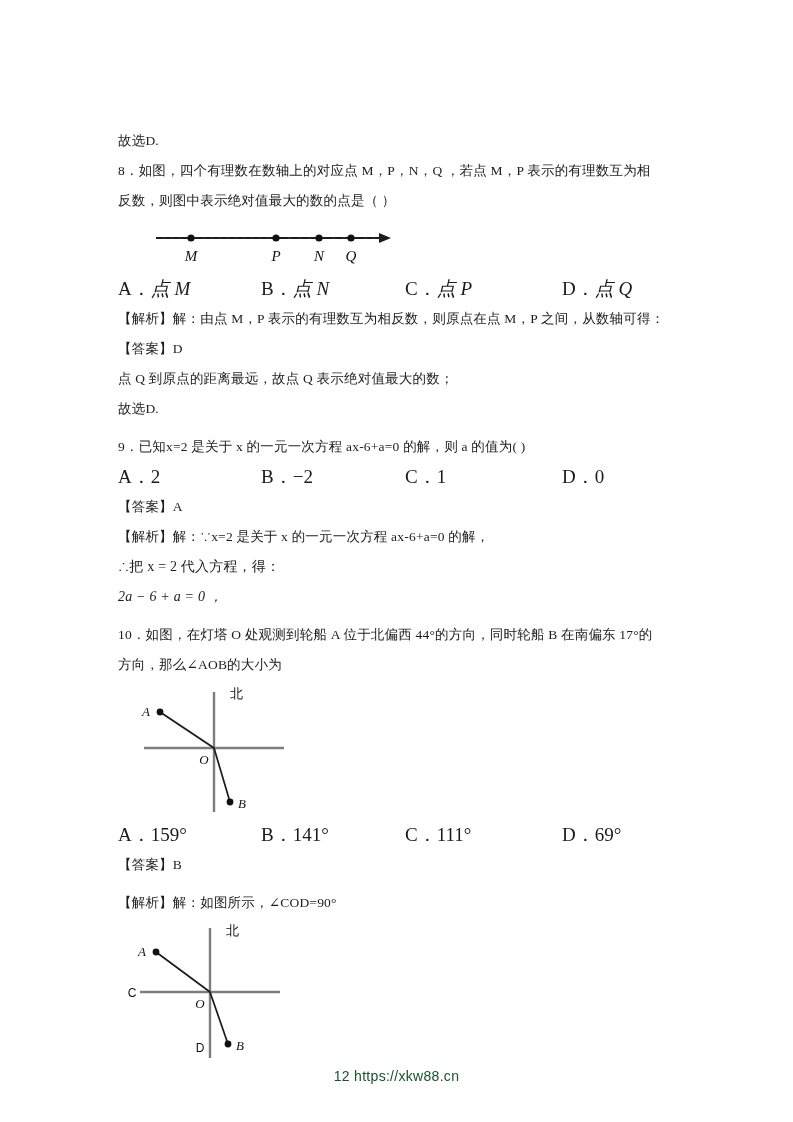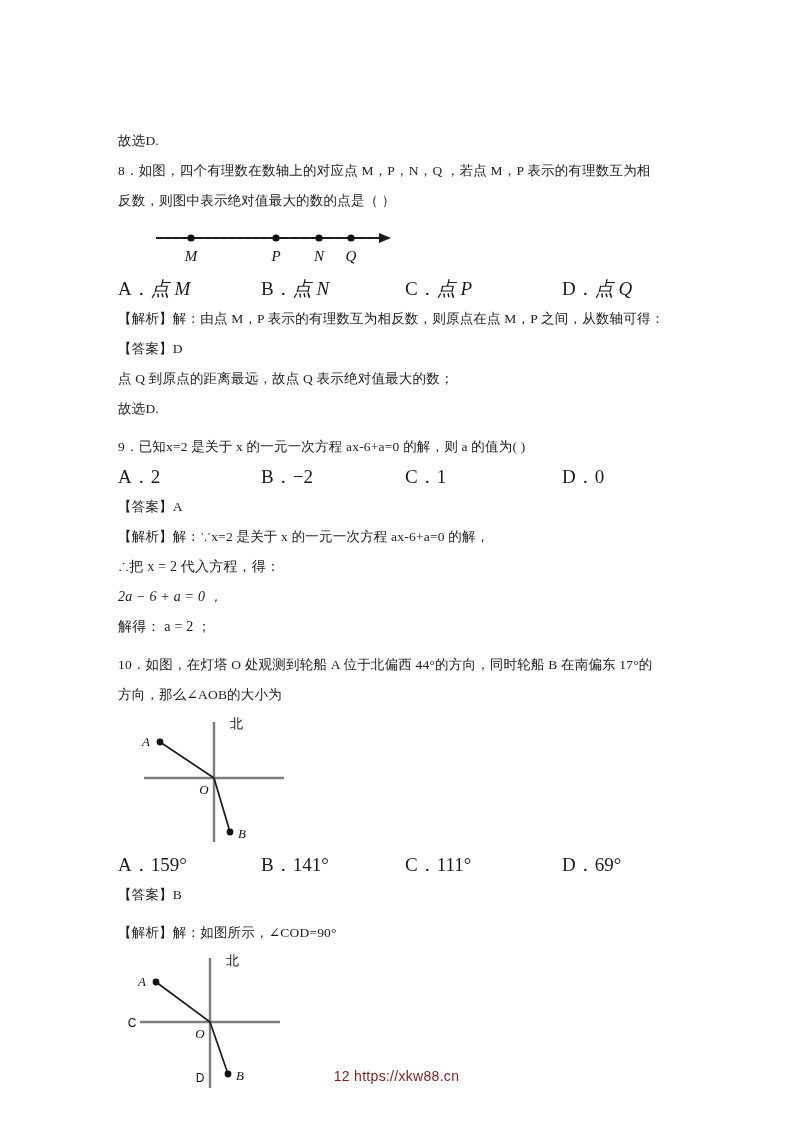--- a/index.html
+++ b/index.html
@@ -63,21 +63,21 @@
     width: 100%;
   }
   .footer {
     position: absolute;
     left: 0;
     top: 1068px;
     width: 793px;
     text-align: center;
     font-family: "Liberation Sans", sans-serif;
     font-size: 14px;
-    color: #7f1d1d;
+    color: #14532d;
     letter-spacing: 0.3px;
   }
   svg { display: block; }
 </style>
 </head>
 <body>
 
 <div class="page">
 
   <div class="body-col">
@@ -148,21 +148,20 @@
       <span class="opt b"><span>B．</span><span>−2</span></span>
       <span class="opt c"><span>C．</span><span>1</span></span>
       <span class="opt d"><span>D．</span><span>0</span></span>
     </div>
 
     <div class="line"><span>【答案】</span><span>A</span></div>
 
     <div class="line"><span>【解析】</span><span>解：∵x=2 是关于 x 的一元一次方程 ax-6+a=0 的解，</span></div>
     <div class="line mathline">∴把 x = 2 代入方程，得：</div>
     <div class="line mathline mi">2a − 6 + a = 0 ，</div>
-    <div class="line mathline">解得： a = 2 ；</div>
 
     <div class="line" style="margin-top:8px;">10．如图，在灯塔 O 处观测到轮船 A 位于北偏西 44°的方向，同时轮船 B 在南偏东 17°的</div>
     <div class="line">方向，那么∠AOB的大小为</div>
 
     <div class="figwrap" style="height:140px;">
       <svg width="200" height="140" viewBox="0 0 200 140" style="margin-left:8px;">
 
         <line x1="88" y1="12" x2="88" y2="132" stroke="#7d7d7d" stroke-width="2.4"></line>
 
         <line x1="18" y1="68" x2="158" y2="68" stroke="#7d7d7d" stroke-width="2.4"></line>

